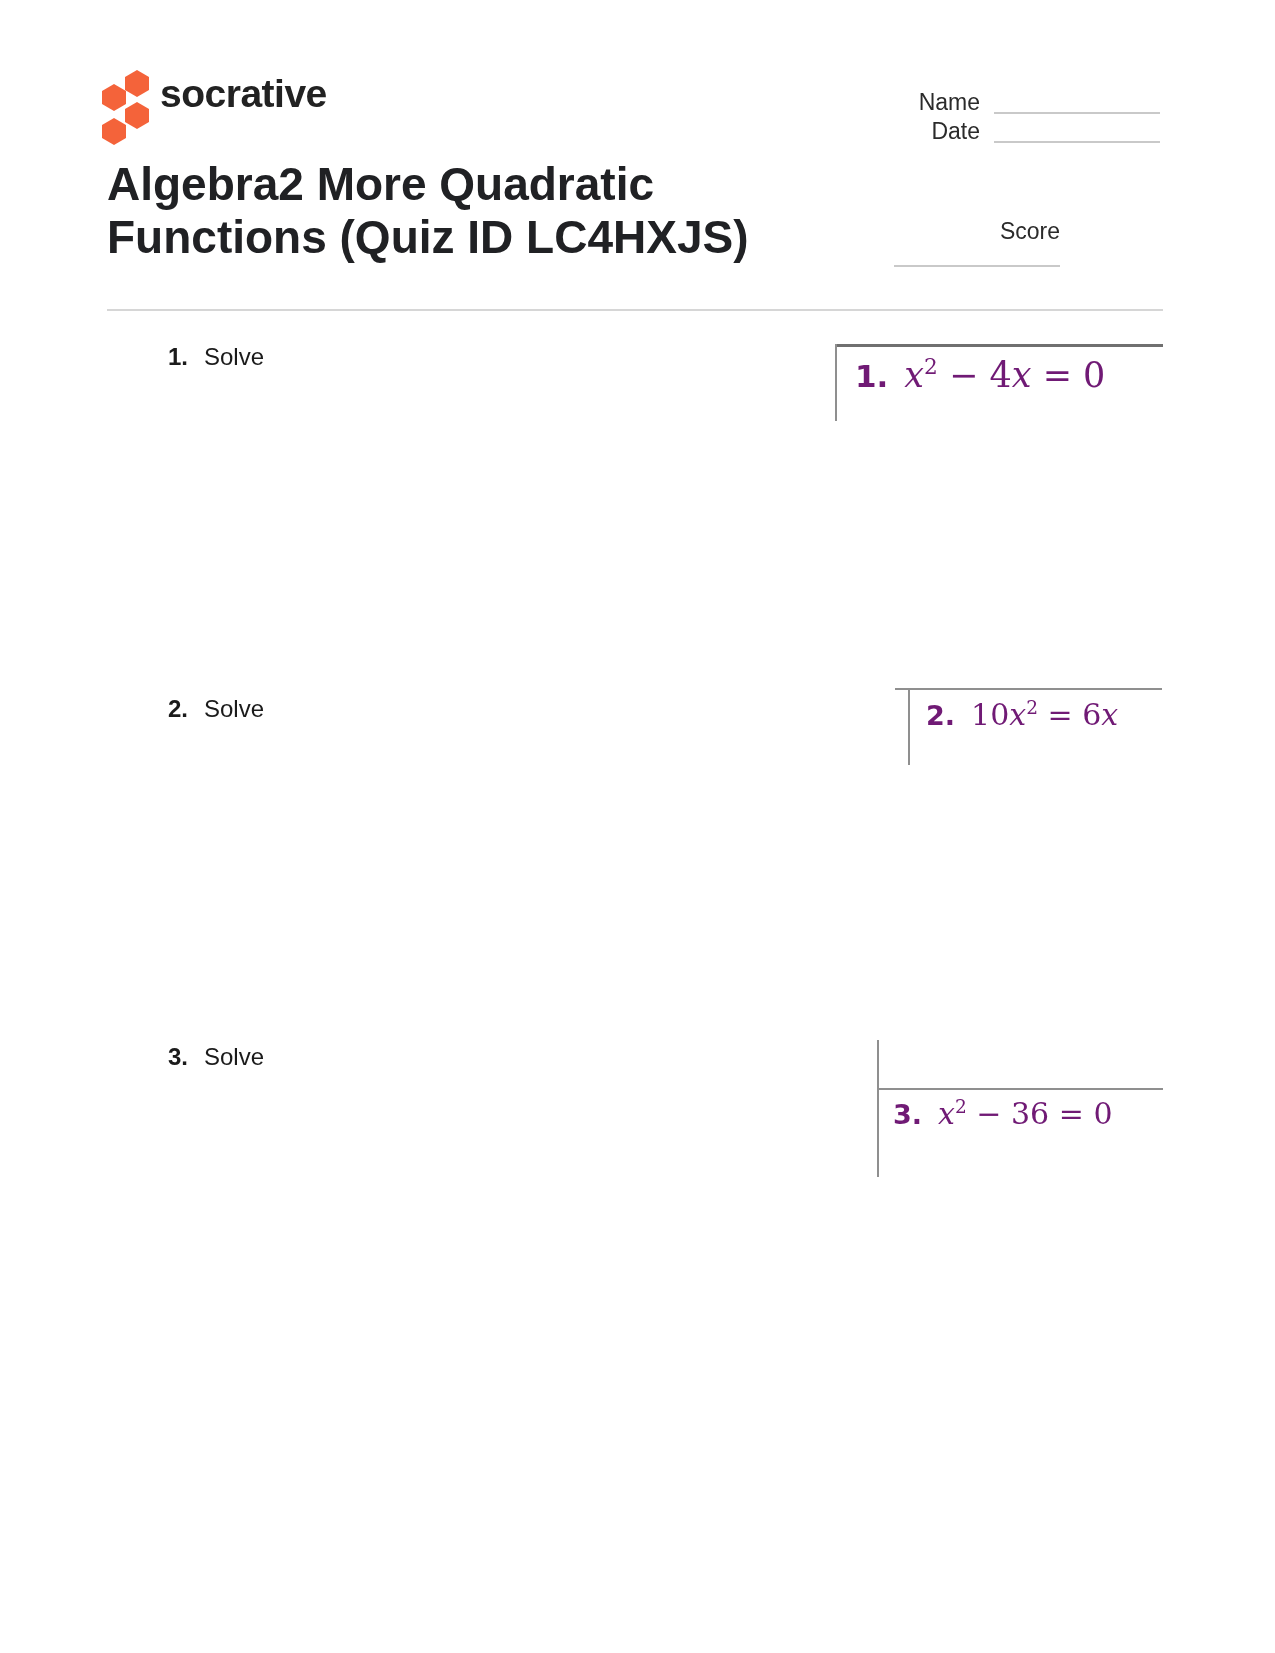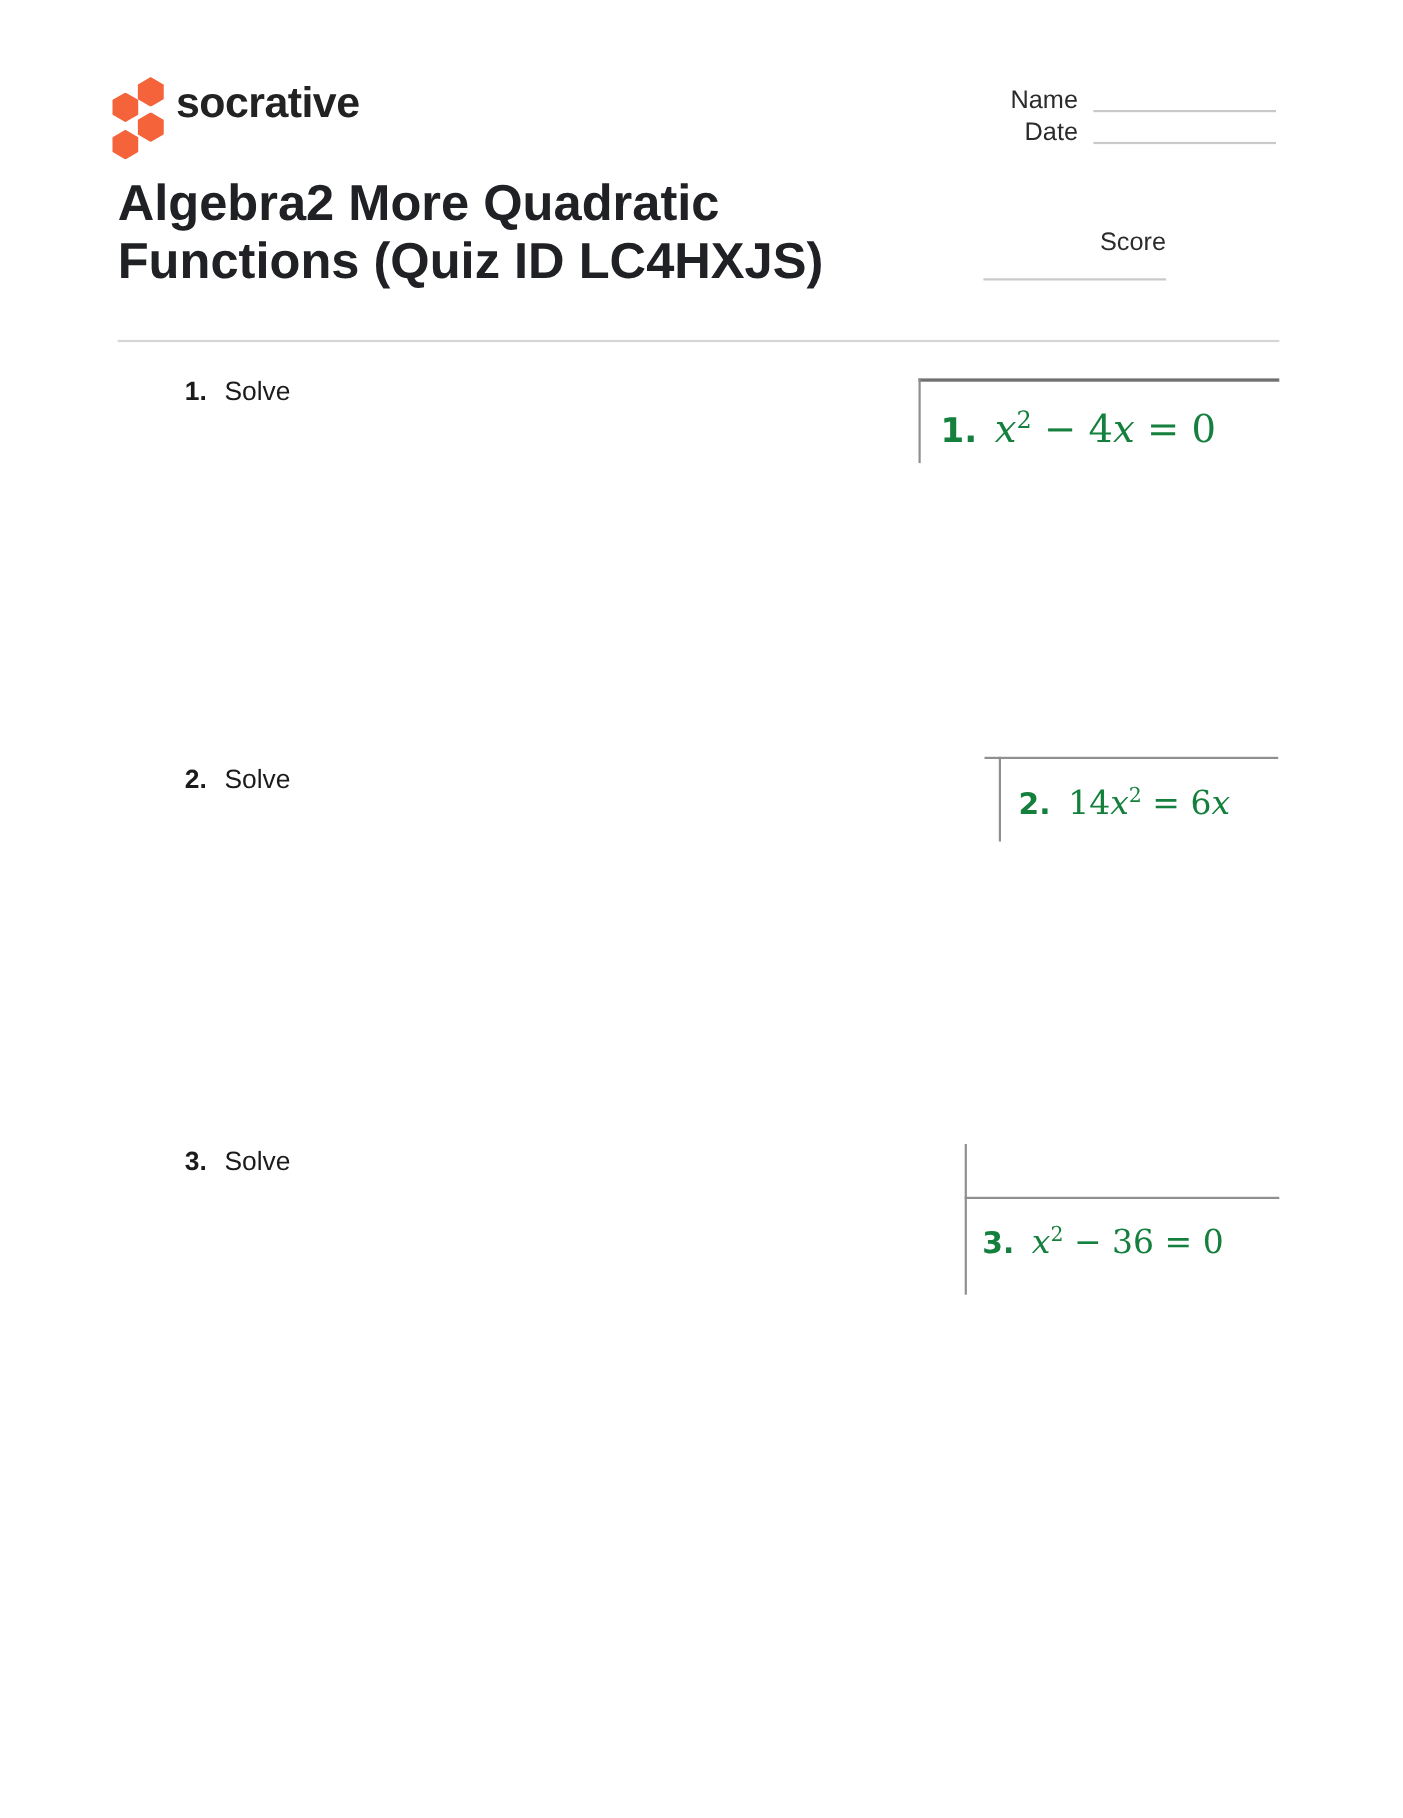--- a/index.html
+++ b/index.html
@@ -25,21 +25,21 @@
   .hex.h-ml { left: 0px;  top: 16px; }
   .hex.h-mr { left: 23px; top: 34px; }
   .hex.h-bl { left: 0px;  top: 50px; }
   .wordmark {
     position: absolute; left: 160px; top: 72px;
     font-size: 39px; font-weight: 700; letter-spacing: -0.5px;
     color: #222222;
   }
 
   
-  .field-row { position: absolute; display: flex; align-items: flex-end; }
+  .field-row { position: absolute; display: flex; align-items: flex-end; margin-top: 12px; }
   .field-row .flabel {
     width: 100px; text-align: right;
     font-size: 23px; color: #2b2b2b; line-height: 24px;
   }
   .field-row .blank {
     width: 166px; height: 24px; margin-left: 14px;
     border-bottom: 2px solid #c9c9c9;
   }
   .row-name  { left: 880px; top: 78px; }
   .row-date  { left: 880px; top: 107px; }
@@ -67,21 +67,21 @@
 
   
   .figline { position: absolute; background: #8f8f8f; }
   .fig1-top  { left: 835px; top: 344px; width: 328px; height: 3px; background: #707070; }
   .fig1-left { left: 835px; top: 344px; width: 2px;  height: 77px; }
   .fig2-h    { left: 895px; top: 688px; width: 267px; height: 2px; }
   .fig2-v    { left: 908px; top: 688px; width: 2px;  height: 77px; }
   .fig3-v    { left: 877px; top: 1040px; width: 2px; height: 137px; }
   .fig3-h    { left: 877px; top: 1088px; width: 286px; height: 2px; }
 
-  .eq { position: absolute; white-space: nowrap; color: #15803d; margin-top: 16px; }
+  .eq { position: absolute; white-space: nowrap; color: #701a75; }
   .eq .eq-num { font-family: "DejaVu Sans", sans-serif; font-weight: 700; margin-right: 16px; }
   .eq .math { font-family: "DejaVu Serif", serif; }
   .eq .math .mv { font-style: italic; }
   .eq .math sup { font-size: 62%; vertical-align: super; line-height: 0; }
   .eq1 { left: 855px; top: 355px; font-size: 35px; }
   .eq1 .eq-num { font-size: 31px; }
   .eq2 { left: 926px; top: 697px; font-size: 30px; }
   .eq2 .eq-num { font-size: 27px; }
   .eq3 { left: 893px; top: 1096px; font-size: 30px; text-align: center; }
   .eq3 .eq-num { font-size: 27px; }
@@ -125,21 +125,21 @@
   <div class="eq eq1">
     <span class="eq-num">1.</span><span class="math"><span></span><span class="mv">x</span><sup>2</sup><span> − 4</span><span class="mv">x</span><span> = 0</span></span>
   </div>
 
   <div class="q-label q2-label">
     <span class="q-num">2.</span><span class="q-prompt">Solve</span>
   </div>
   <div class="figline fig2-h"></div>
   <div class="figline fig2-v"></div>
   <div class="eq eq2">
-    <span class="eq-num">2.</span><span class="math"><span>14</span><span class="mv">x</span><sup>2</sup><span> = 6</span><span class="mv">x</span><span></span></span>
+    <span class="eq-num">2.</span><span class="math"><span>10</span><span class="mv">x</span><sup>2</sup><span> = 6</span><span class="mv">x</span><span></span></span>
   </div>
 
   <div class="q-label q3-label">
     <span class="q-num">3.</span><span class="q-prompt">Solve</span>
   </div>
   <div class="figline fig3-v"></div>
   <div class="figline fig3-h"></div>
   <div class="eq eq3">
     <span class="eq-num">3.</span><span class="math"><span></span><span class="mv">x</span><sup>2</sup><span> − 36 = 0</span><span class="mv"></span><span></span></span>
   </div>

